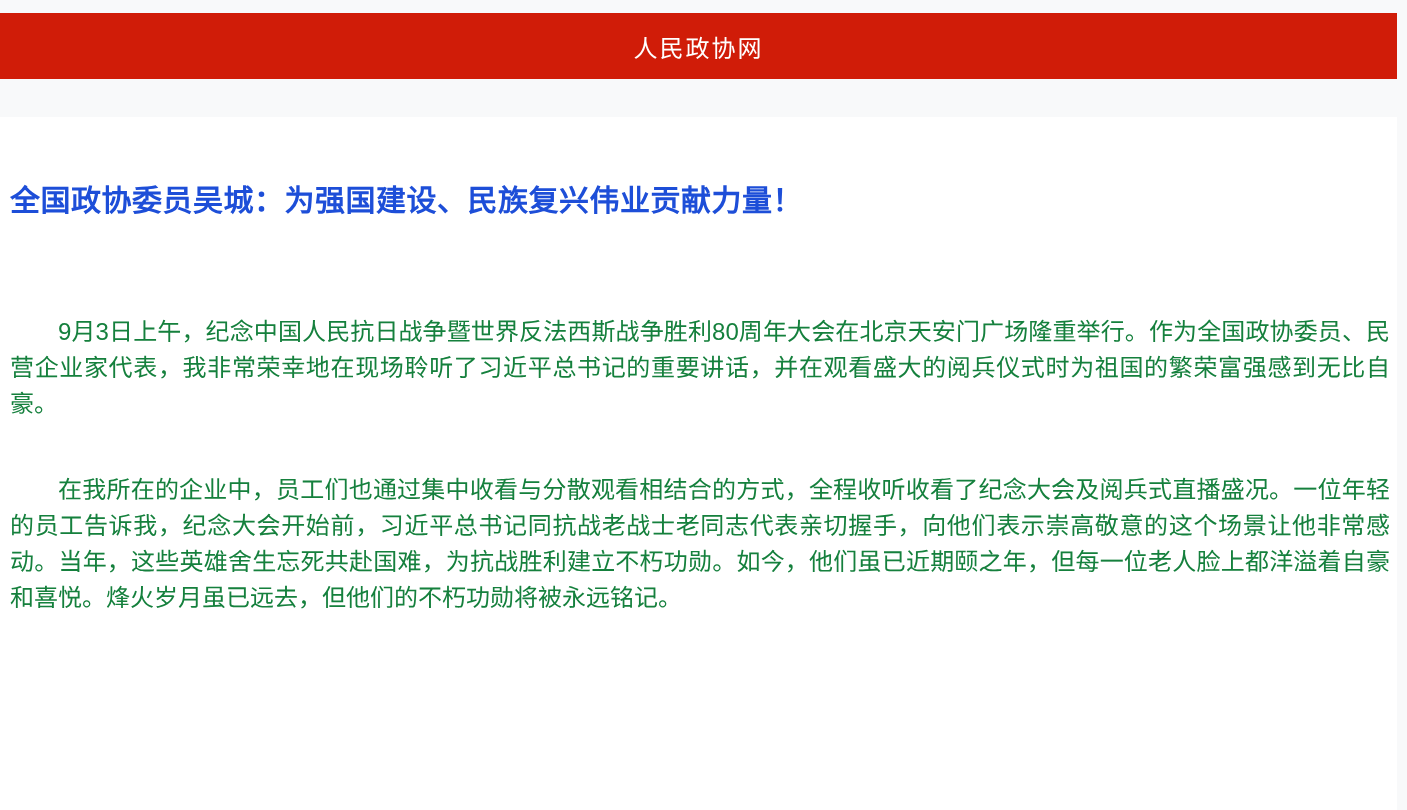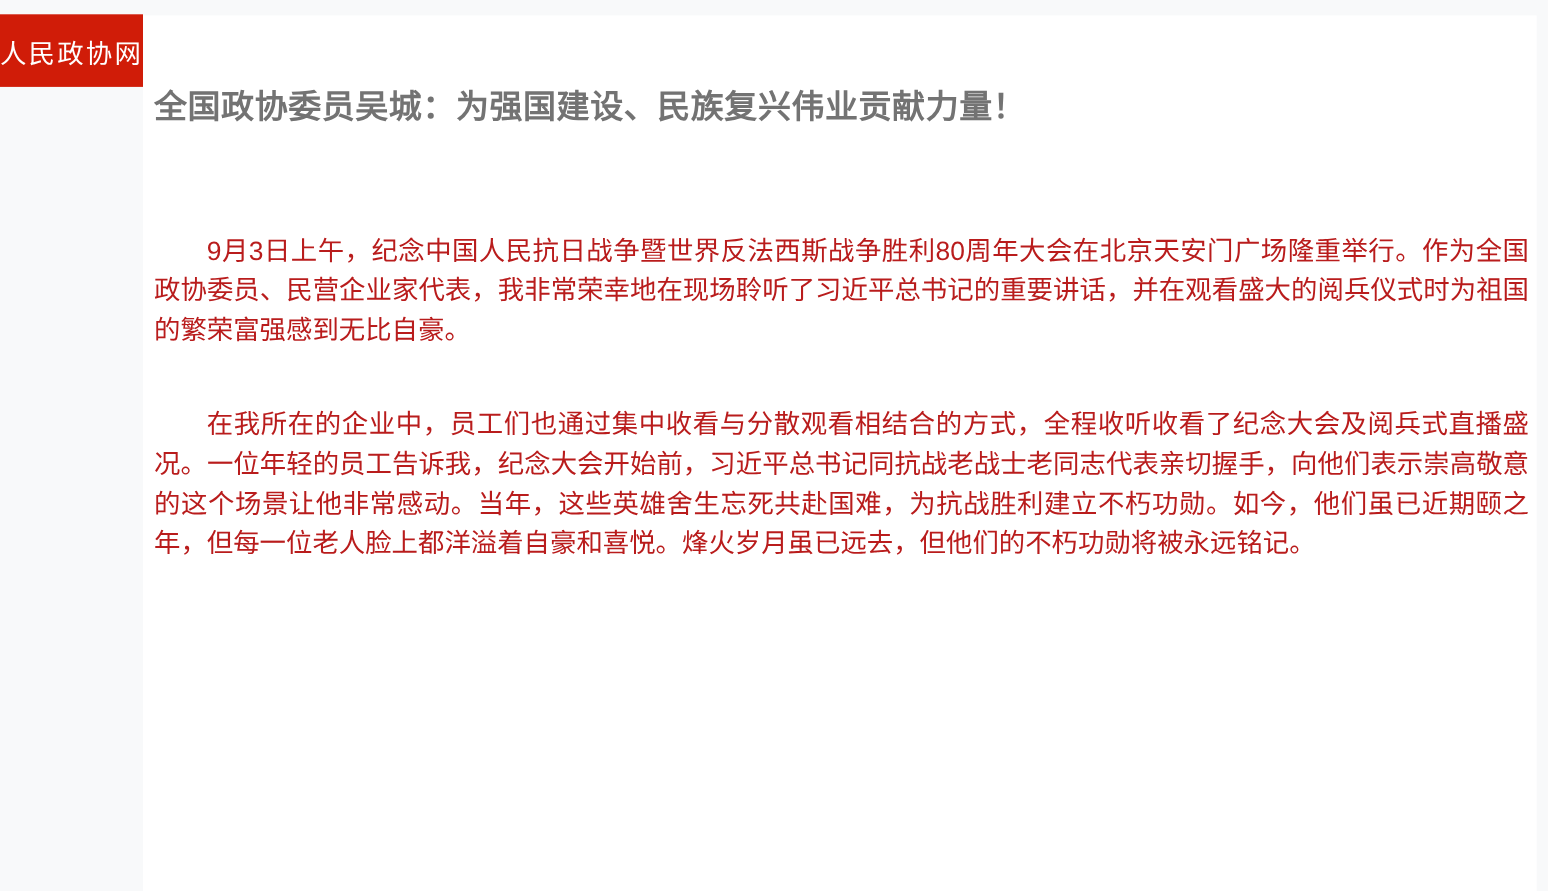--- a/index.html
+++ b/index.html
@@ -13,21 +13,22 @@
     height: 810px;
     overflow: hidden;
     background: #f8f9fa;
     position: relative;
   }
   
   .page-column {
     width: 1397px;
     height: 100%;
     display: flex;
-    flex-direction: row;
+    flex-direction: column;
+    gap: 24px;
   }
   .top-bar {
     margin-top: 13px;
     height: 66px;
     background: #d01c08;
     display: flex;
     align-items: center;
     justify-content: center;
     flex: 0 0 auto;
   }
@@ -43,28 +44,28 @@
     background: #ffffff;
     flex: 1 1 auto;
     box-sizing: border-box;
     padding: 64px 7px 40px 10px;
   }
   .article-title {
     margin: 0 0 94px 0;
     font-size: 30px;
     line-height: 39px;
     font-weight: bold;
-    color: #737373;
+    color: #1d4ed8;
     letter-spacing: 0.5px;
   }
   .article-body p {
     margin: 0 0 50px 0;
     font-size: 24px;
     line-height: 36px;
-    color: #b91c1c;
+    color: #15803d;
     text-align: justify;
     text-indent: 2em;
   }
   .article-body p:last-child {
     margin-bottom: 0;
   }
 </style>
 </head>
 <body>
 

